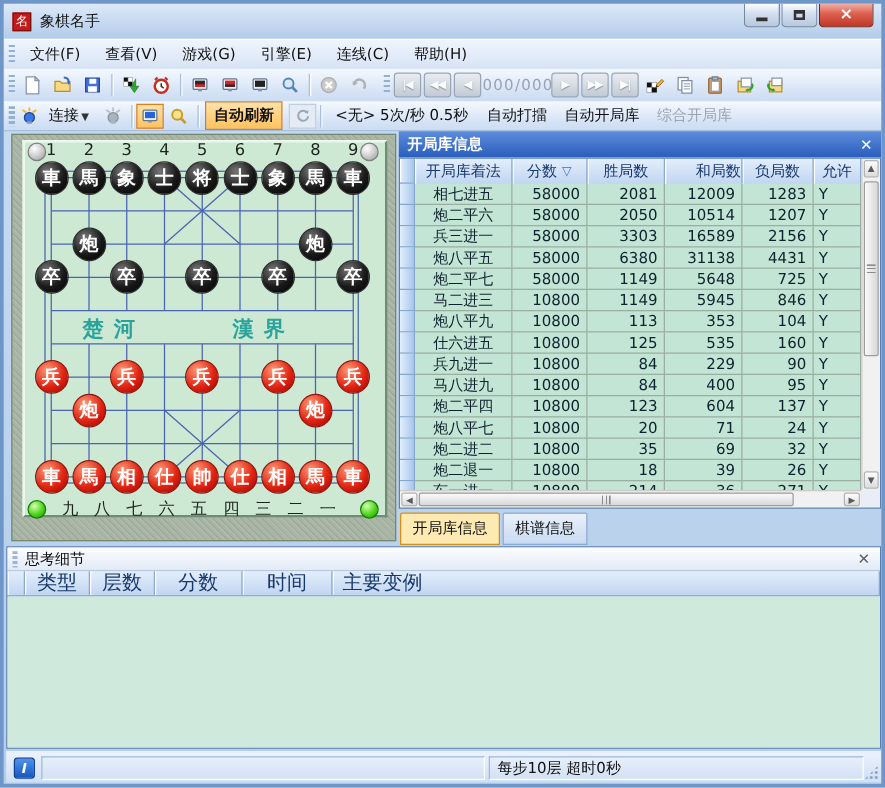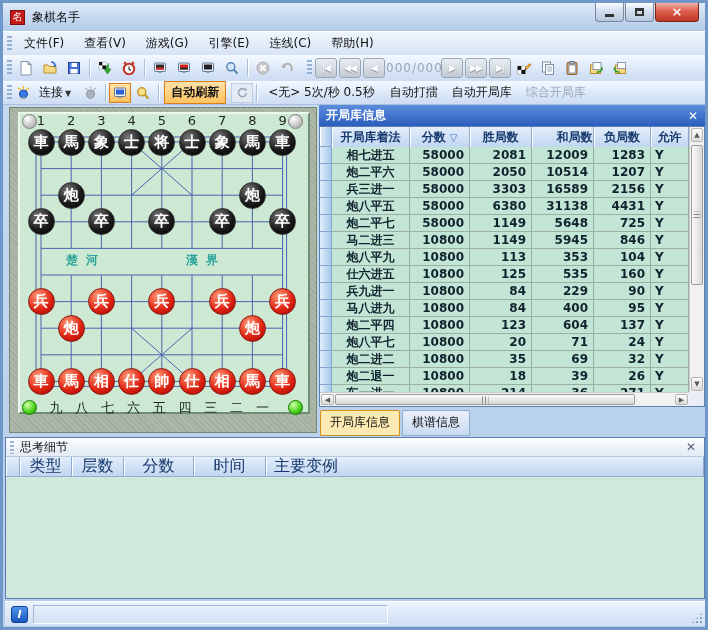--- a/index.html
+++ b/index.html
@@ -47,31 +47,31 @@
   
   .bp{position:absolute;left:6px;top:104px;width:308px;height:326px;background:#a9b5a5;border:1px solid #76886f;
     background-image:repeating-linear-gradient(45deg,rgba(255,255,255,.08) 0 1px,rgba(60,70,55,.10) 1px 2px,transparent 2px 4px);}
   .board-face{position:absolute;left:8px;top:4px;width:292px;height:302px;background:#cde9d4;
     border:2px solid;border-color:#ecf8ec #6f8c75 #6f8c75 #ecf8ec;}
   .bp svg{position:absolute;left:0;top:0;}
   .coord{position:absolute;font-size:13px;color:#1c241c;text-align:center;line-height:14px;}
   .light{position:absolute;width:15px;height:15px;border-radius:50%;}
   .light.grey{background:radial-gradient(circle at 35% 30%,#ffffff,#c9c9c9 55%,#9a9a9a);border:1px solid #808080;}
   .light.green{background:radial-gradient(circle at 35% 30%,#d2ffae,#4fd41c 55%,#1d9406);border:1px solid #187a00;}
-  .river{position:absolute;font-size:12px;font-weight:bold;color:#2aa49b;letter-spacing:8px;}
+  .river{position:absolute;font-size:17px;font-weight:bold;color:#2aa49b;letter-spacing:8px;}
   .piece{position:absolute;width:27px;height:27px;border-radius:50%;display:flex;align-items:center;
     justify-content:center;font-size:15px;font-weight:bold;line-height:1;}
   .piece.black{background:radial-gradient(circle at 35% 28%,#777,#1a1a1a 55%,#000);color:#fff;border:1px solid #2e2e2e;}
   .piece.red{background:radial-gradient(circle at 35% 28%,#ff9a78,#e02513 55%,#9e0000);color:#fff;border:1px solid #8a1a10;}
   
   .rp{position:absolute;left:316px;top:102px;width:386px;height:330px;}
   .rp-title{height:21px;background:linear-gradient(#5c8cdb,#2a5ebd);color:#fff;font-size:12px;font-weight:bold;
     display:flex;align-items:center;padding:0 7px;}
   .rp-close{margin-left:auto;font-size:12px;font-weight:normal;}
-  .rp-body{position:relative;height:281px;border:1px solid #5f7fb0;background:#c2e5d5;overflow:hidden;font-weight:bold;}
+  .rp-body{position:relative;height:281px;border:1px solid #5f7fb0;background:#c2e5d5;overflow:hidden;}
   .thead{position:absolute;left:0;top:0;right:15px;height:20px;display:flex;
     background:linear-gradient(#e3eefb,#c1d6f1);font-size:12px;color:#17386c;}
   .hc{display:flex;align-items:center;justify-content:center;border-right:1px solid #8ea9cf;
     box-shadow:inset 1px 0 0 #fff;height:100%;}
   .sort{color:#3f6cd0;font-size:10px;margin-left:4px;}
   .rows{position:absolute;left:0;top:20px;right:15px;bottom:14px;overflow:hidden;}
   .trow{display:flex;height:17px;font-size:12px;color:#10222e;background:#c2e5d5;}
   .cell{display:flex;align-items:center;border-right:1px solid #9cada2;border-bottom:1px solid #9cada2;}
   .strip{width:12px;flex:0 0 12px;background:linear-gradient(90deg,#e2effc,#a6c7ec);border-bottom:1px solid #86a6d0;border-right:1px solid #86a6d0;}
   .w0{width:78px;flex:0 0 78px;}.w1{width:60px;flex:0 0 60px;}.w2{width:62px;flex:0 0 62px;}
@@ -633,16 +633,17 @@
         <div class="hc t2">分数</div>
         <div class="hc t3">时间</div>
         <div class="hc t4">主要变例</div>
       </div>
     <div class="tp-content"></div>
   </div>
 
   <div class="sb">
     <span class="sb-icon">I</span>
     <span class="sb-sec sb-sec1"></span>
+    <span class="sb-sec sb-sec2">每步10层  超时0秒</span>
     <span class="resize-grip"></span>
   </div>
 
 </div>
 
 </body></html>

